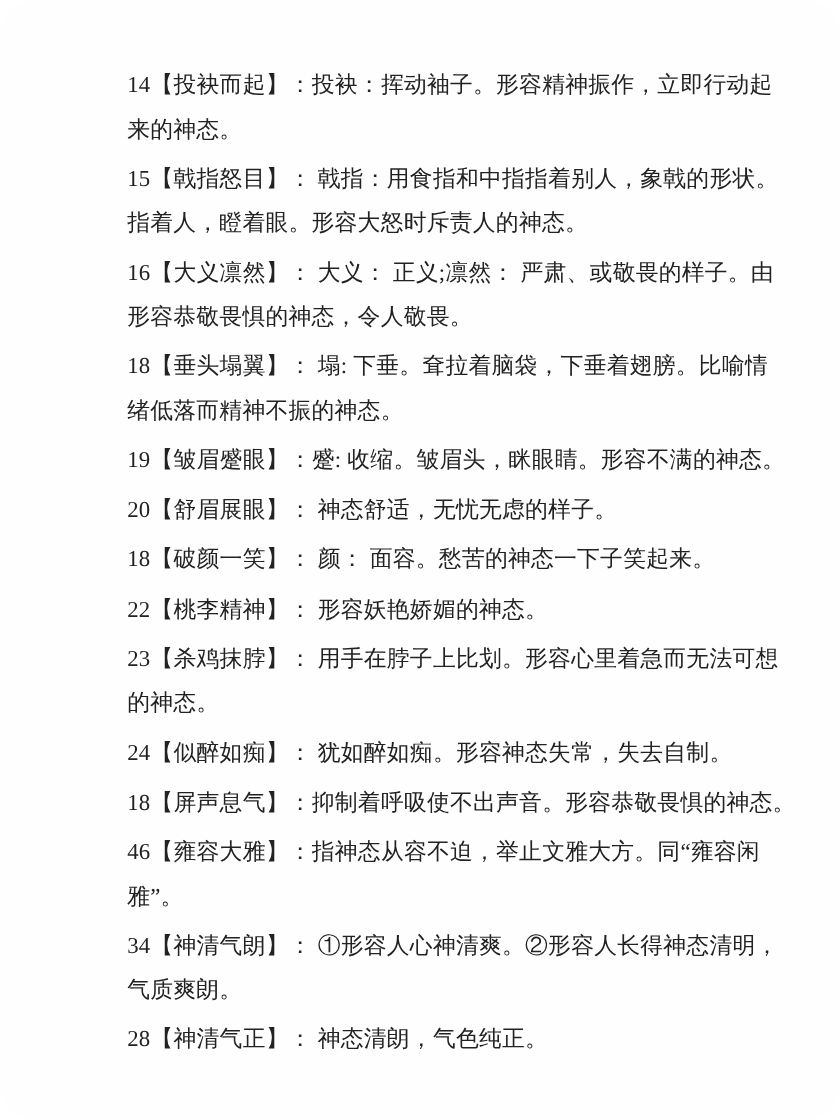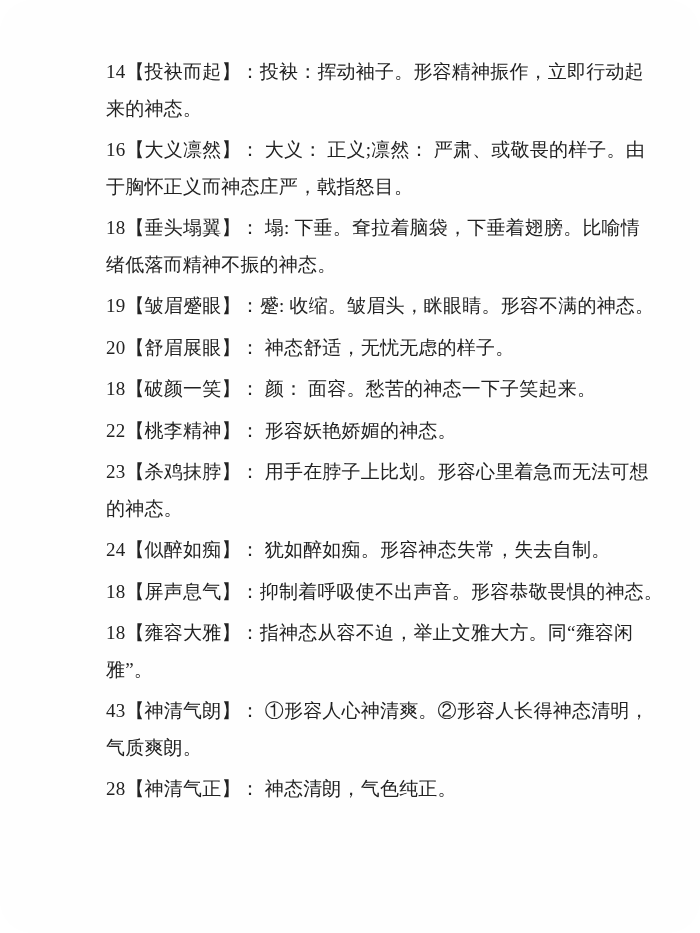--- a/index.html
+++ b/index.html
@@ -36,22 +36,26 @@
 </head>
 <body>
 
 <div class="page">
   <div class="text-block" id="idiom-list">
       <div class="entry">
         <div class="line">14【投袂而起】：投袂：挥动袖子。形容精神振作，立即行动起</div>
         <div class="line">来的神态。</div>
       </div>
       <div class="entry">
+        <div class="line">15【戟指怒目】： 戟指：用食指和中指指着别人，象戟的形状。</div>
+        <div class="line">指着人，瞪着眼。形容大怒时斥责人的神态。</div>
+      </div>
+      <div class="entry">
         <div class="line">16【大义凛然】： 大义： 正义;凛然： 严肃、或敬畏的样子。由</div>
-        <div class="line">于胸怀正义而神态庄严，戟指怒目。</div>
+        <div class="line">形容恭敬畏惧的神态，令人敬畏。</div>
       </div>
       <div class="entry">
         <div class="line">18【垂头塌翼】： 塌: 下垂。耷拉着脑袋，下垂着翅膀。比喻情</div>
         <div class="line">绪低落而精神不振的神态。</div>
       </div>
       <div class="entry">
         <div class="line">19【皱眉蹙眼】：蹙: 收缩。皱眉头，眯眼睛。形容不满的神态。</div>
       </div>
       <div class="entry">
         <div class="line">20【舒眉展眼】： 神态舒适，无忧无虑的样子。</div>
@@ -66,24 +70,24 @@
         <div class="line">23【杀鸡抹脖】： 用手在脖子上比划。形容心里着急而无法可想</div>
         <div class="line">的神态。</div>
       </div>
       <div class="entry">
         <div class="line">24【似醉如痴】： 犹如醉如痴。形容神态失常，失去自制。</div>
       </div>
       <div class="entry">
         <div class="line">18【屏声息气】：抑制着呼吸使不出声音。形容恭敬畏惧的神态。</div>
       </div>
       <div class="entry">
-        <div class="line">18【雍容大雅】：指神态从容不迫，举止文雅大方。同“雍容闲</div>
+        <div class="line">46【雍容大雅】：指神态从容不迫，举止文雅大方。同“雍容闲</div>
         <div class="line">雅”。</div>
       </div>
       <div class="entry">
-        <div class="line">43【神清气朗】： ①形容人心神清爽。②形容人长得神态清明，</div>
+        <div class="line">34【神清气朗】： ①形容人心神清爽。②形容人长得神态清明，</div>
         <div class="line">气质爽朗。</div>
       </div>
       <div class="entry">
         <div class="line">28【神清气正】： 神态清朗，气色纯正。</div>
       </div>
     </div>
 </div>
 
 </body></html>

